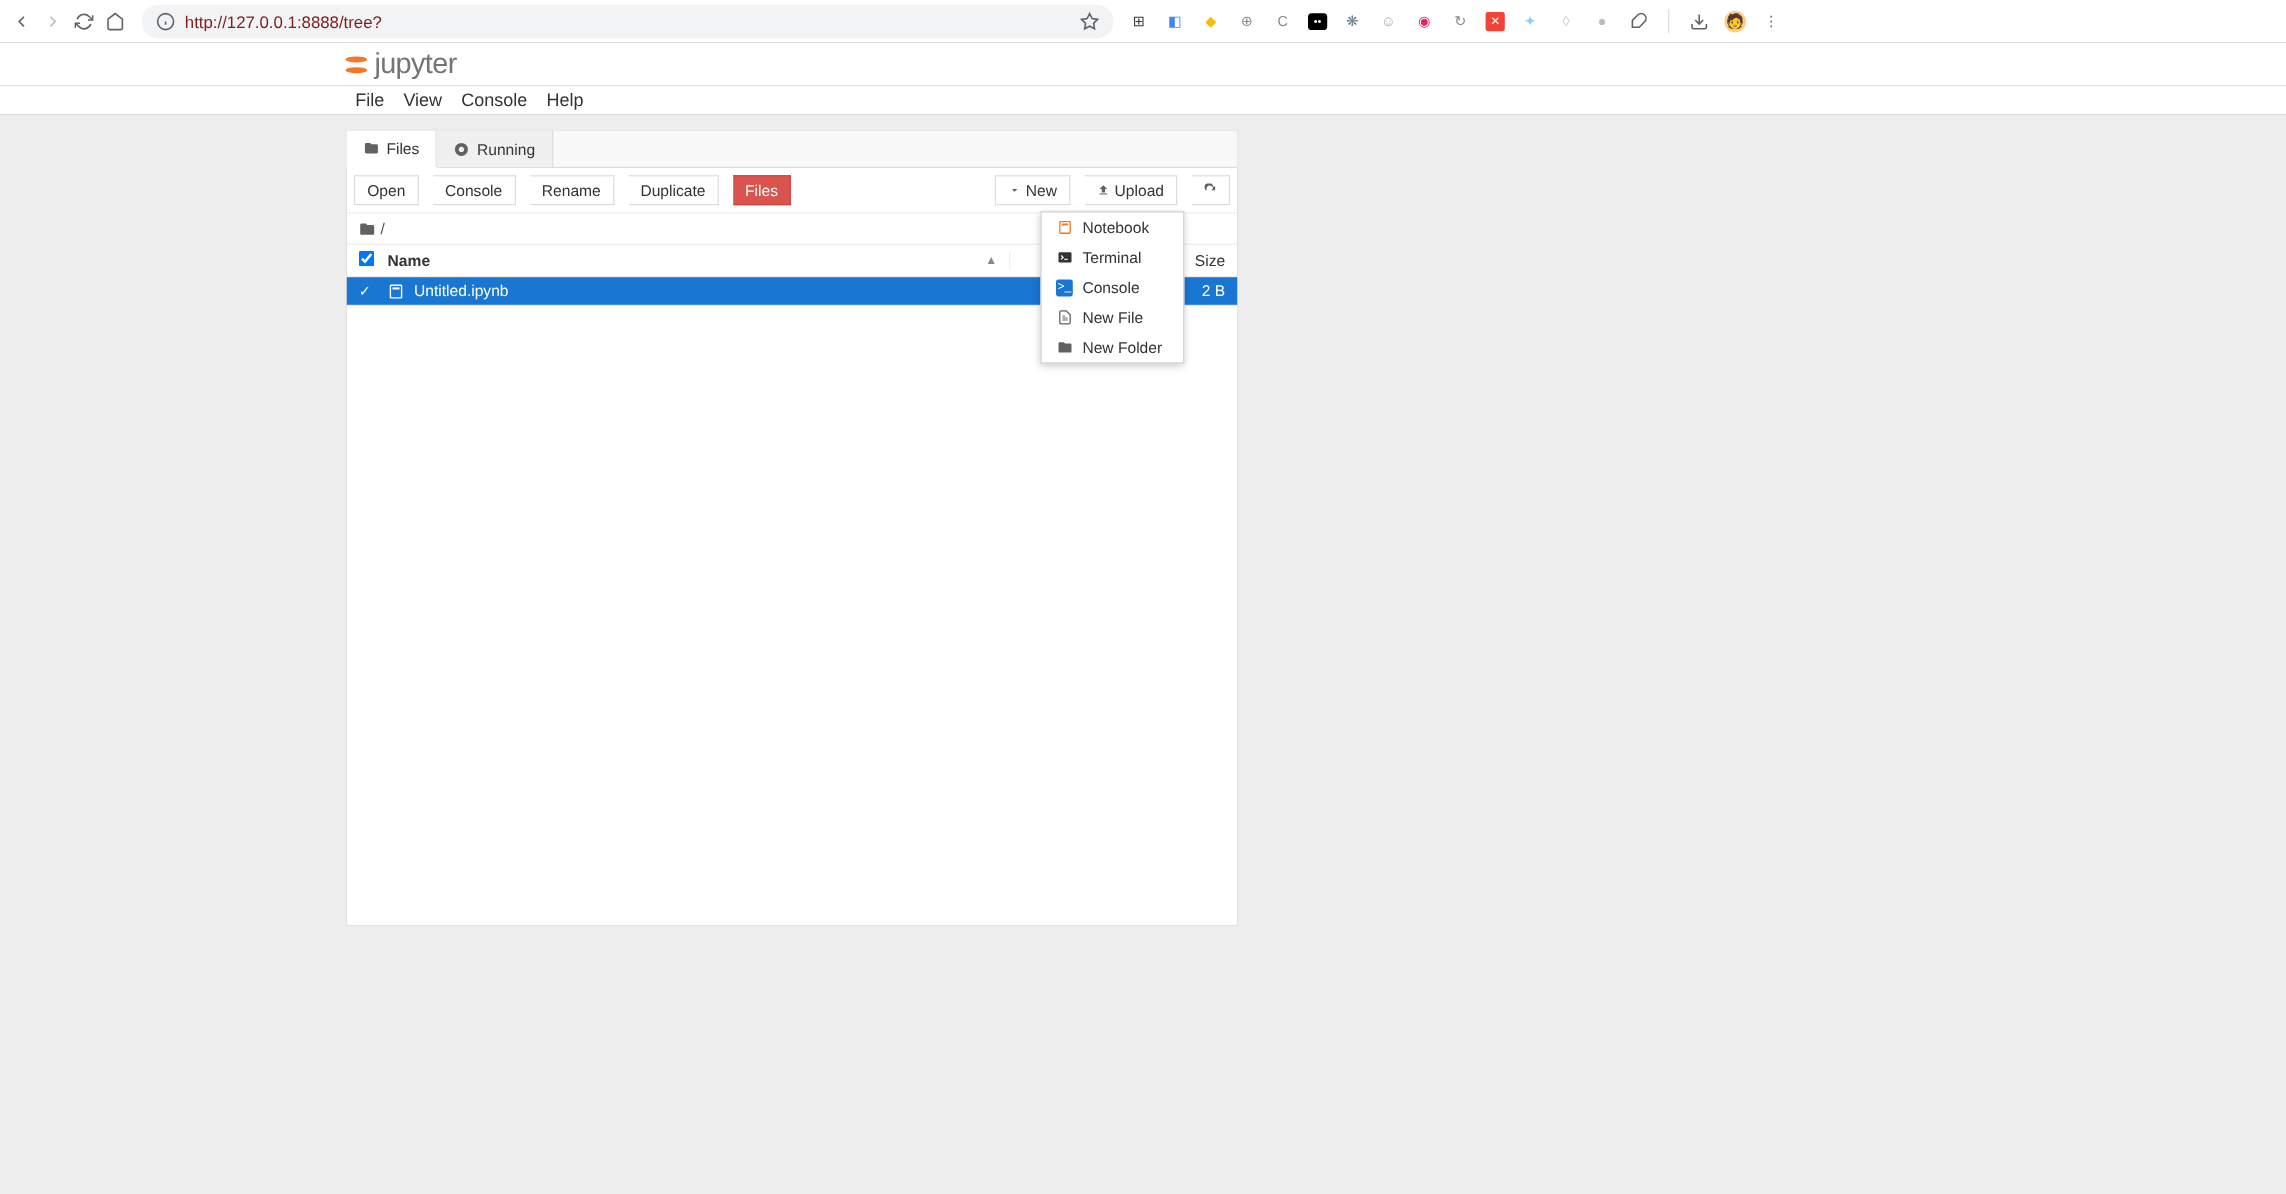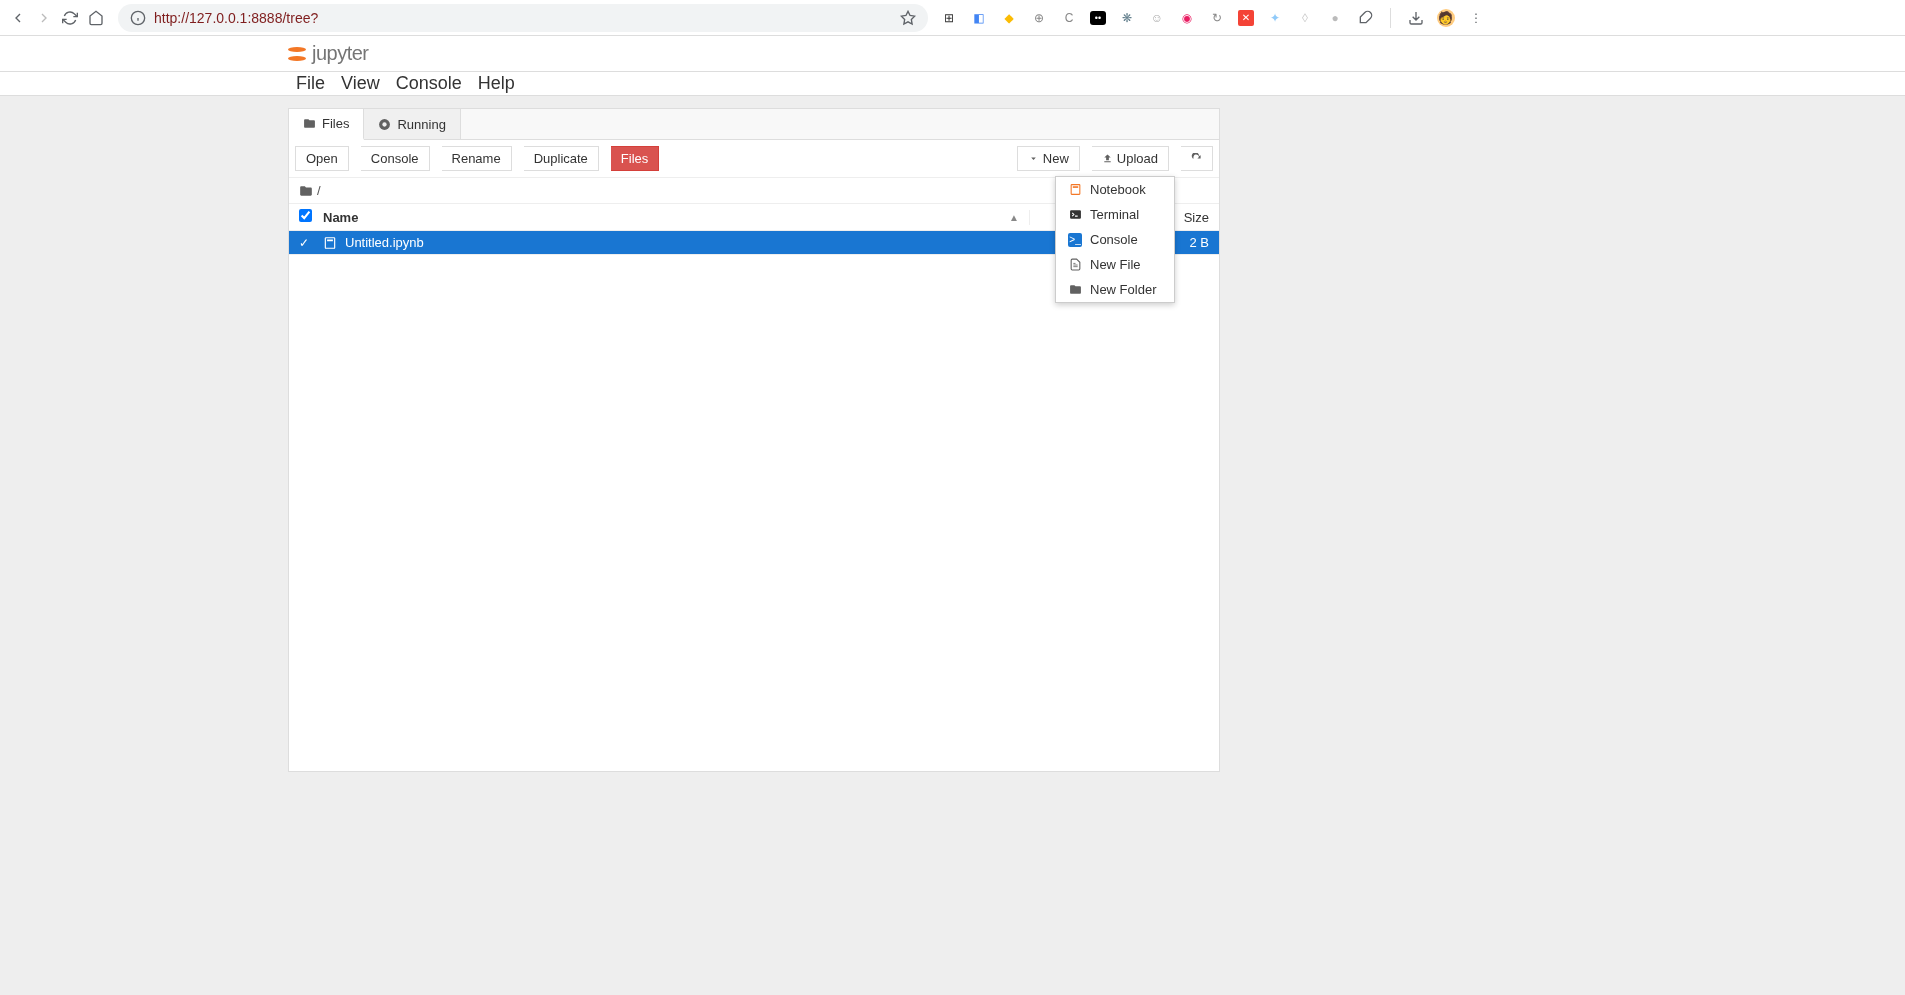--- a/index.html
+++ b/index.html
@@ -74,21 +74,21 @@
       border-bottom: 1px solid #ddd;
       height: 36px;
       display: flex;
       align-items: center;
       padding-left: 288px;
     }
     .jupyter-logo {
       display: flex;
       align-items: center;
       gap: 6px;
-      font-size: 20px;
+      font-size: 24px;
       color: #757575;
       letter-spacing: -0.5px;
     }
     .logo-mark {
       width: 18px; height: 18px;
       position: relative;
     }
     .logo-mark::before, .logo-mark::after {
       content: '';
       position: absolute;
@@ -105,27 +105,27 @@
       border-bottom: 1px solid #ddd;
       height: 24px;
       display: flex;
       align-items: center;
       padding-left: 288px;
       gap: 0;
     }
     .menu-item {
       padding: 3px 8px;
       cursor: pointer;
-      font-size: 18px;
+      font-size: 15px;
       color: #333;
     }
     
     .content-area {
       margin: 12px auto 0;
-      width: 932px;
+      width: 744px;
       background: #fff;
       border: 1px solid #ddd;
       margin-left: 288px;
     }
     
     .tab-row {
       display: flex;
       border-bottom: 1px solid #ddd;
       background: #f8f8f8;
     }

